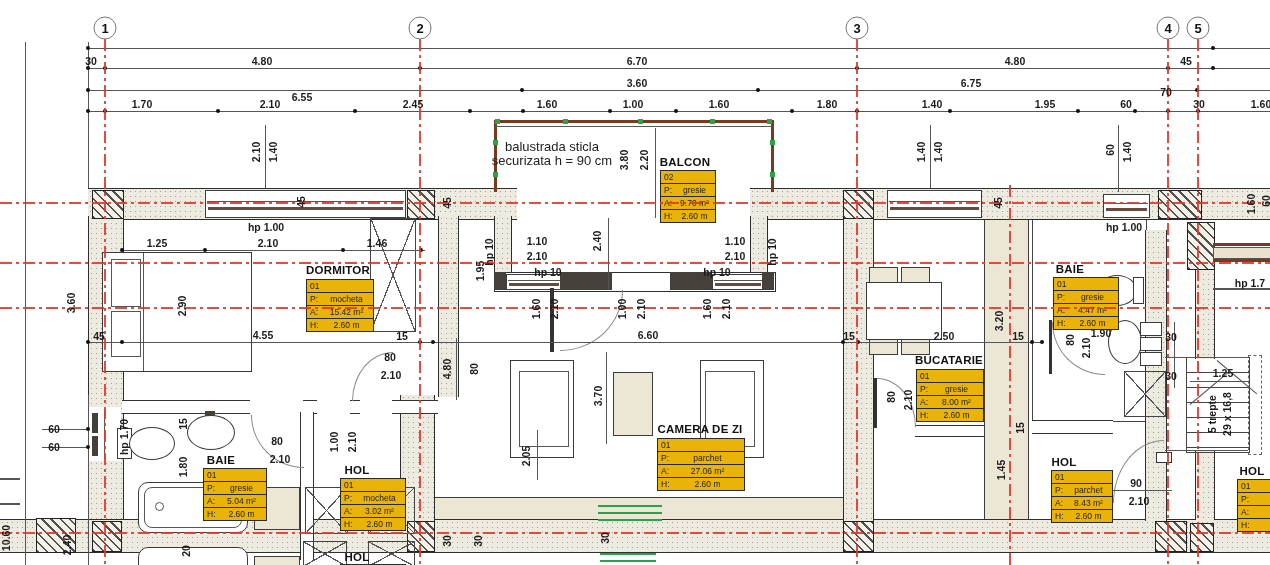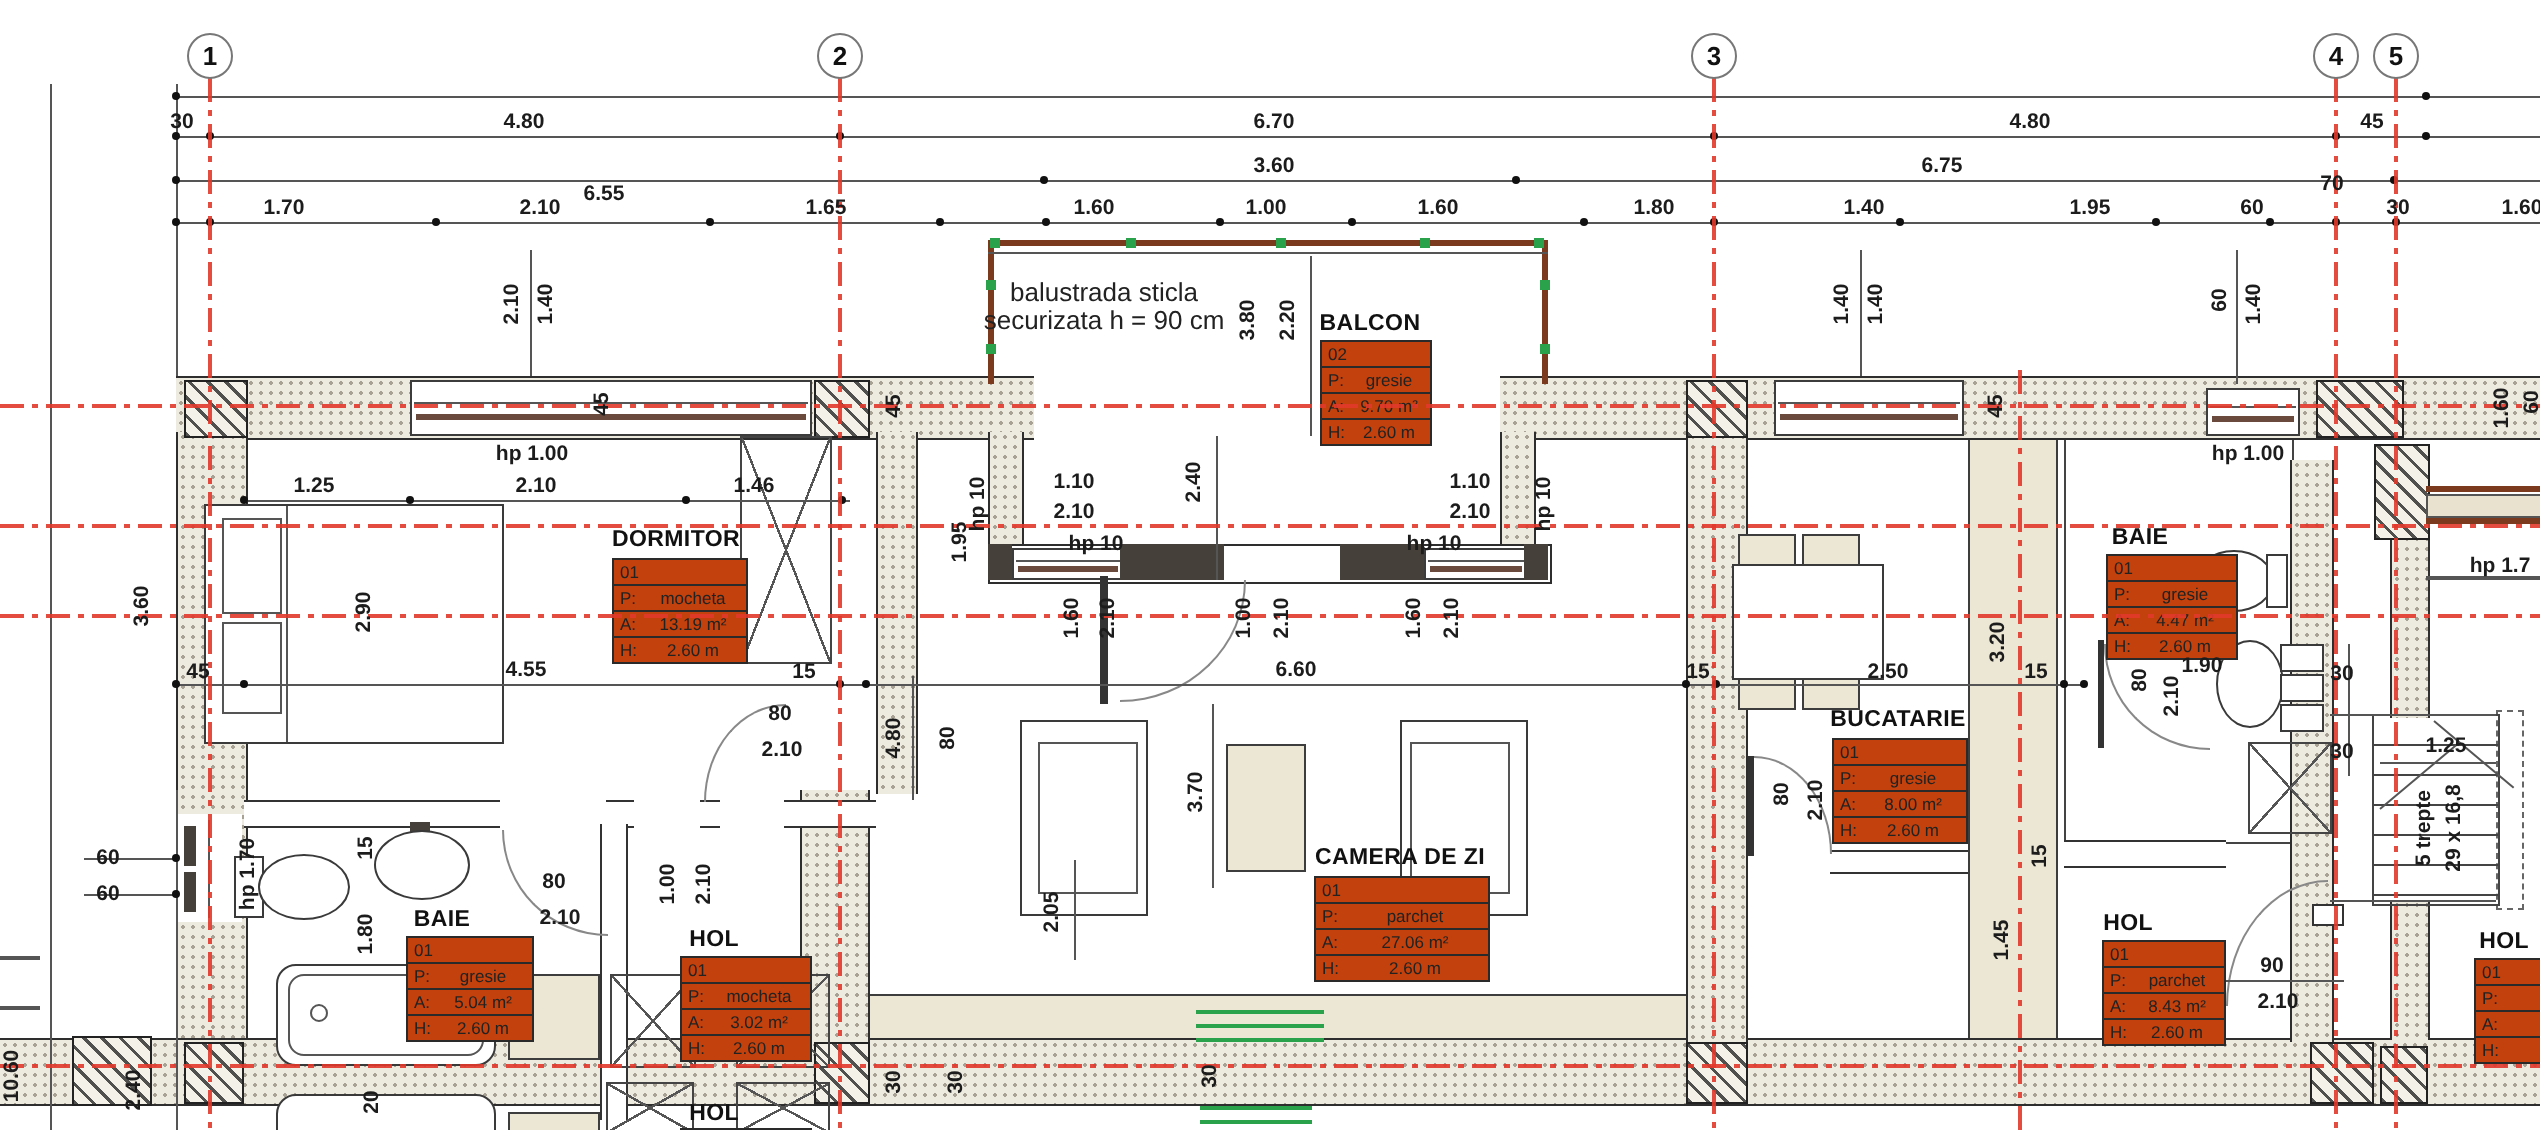--- a/index.html
+++ b/index.html
@@ -40,21 +40,21 @@
   .dim{position:absolute;font-size:10.5px;font-weight:700;color:#1c1c1c;white-space:nowrap;
        transform:translate(-50%,-50%);z-index:60;letter-spacing:0}
   .dim.rot{transform:translate(-50%,-50%) rotate(-90deg)}
   .note{position:absolute;font-size:13px;font-weight:400;color:#222;white-space:nowrap;
         transform:translate(-50%,-50%);z-index:60}
   .bubble{position:absolute;width:21px;height:21px;border:1.3px solid #777;border-radius:50%;
           background:#fff;font-size:13px;font-weight:700;color:#111;display:flex;
           align-items:center;justify-content:center;z-index:70;transform:translate(-50%,-50%)}
   .room-name{position:absolute;font-size:11.5px;font-weight:700;color:#111;white-space:nowrap;
              transform:translate(-50%,-50%);z-index:55;letter-spacing:.2px}
-  .rtable{position:absolute;background:#c2410c;border:1.4px solid #2a2a2a;z-index:40;
+  .rtable{position:absolute;background:#eab308;border:1.4px solid #2a2a2a;z-index:40;
           font-size:8.5px;color:#222}
   .rtable .tr{display:flex;height:12px;line-height:12px;padding:0 3px;border-top:1px solid #2a2a2a}
   .rtable .tr:first-child{border-top:0}
   .rtable .k{min-width:13px;text-align:left}
   .rtable .v{flex:1;text-align:center}
 </style>
 </head>
 <body>
 
 <div id="plan">
@@ -269,21 +269,21 @@
     <div class="dot" style="left:676px;top:111px"></div>
     <div class="dot" style="left:792px;top:111px"></div>
     <div class="dot" style="left:857px;top:111px"></div>
     <div class="dot" style="left:950px;top:111px"></div>
     <div class="dot" style="left:1078px;top:111px"></div>
     <div class="dot" style="left:1135px;top:111px"></div>
     <div class="dot" style="left:1168px;top:111px"></div>
     <div class="dot" style="left:1198px;top:111px"></div>
     <div class="dim" style="left:142px;top:104px">1.70</div>
     <div class="dim" style="left:270px;top:104px">2.10</div>
-    <div class="dim" style="left:413px;top:104px">1.65</div>
+    <div class="dim" style="left:413px;top:104px">2.45</div>
     <div class="dim" style="left:547px;top:104px">1.60</div>
     <div class="dim" style="left:633px;top:104px">1.00</div>
     <div class="dim" style="left:719px;top:104px">1.60</div>
     <div class="dim" style="left:827px;top:104px">1.80</div>
     <div class="dim" style="left:932px;top:104px">1.40</div>
     <div class="dim" style="left:1045px;top:104px">1.95</div>
     <div class="dim" style="left:1126px;top:104px">60</div>
     <div class="dim" style="left:1166px;top:92px">70</div>
     <div class="dim" style="left:1199px;top:104px">30</div>
     <div class="dim" style="left:1261px;top:104px">1.60</div>
@@ -388,21 +388,21 @@
       <div class="tr">
         <span class="k">01</span>
         <span class="v"></span>
       </div>
       <div class="tr">
         <span class="k">P:</span>
         <span class="v">mocheta</span>
       </div>
       <div class="tr">
         <span class="k">A:</span>
-        <span class="v">13.19 m²</span>
+        <span class="v">15.42 m²</span>
       </div>
       <div class="tr">
         <span class="k">H:</span>
         <span class="v">2.60 m</span>
       </div>
     </div>
     <div class="room-name" style="left:685px;top:162px">BALCON</div>
     <div class="rtable" style="left:660px;top:170px;width:54px">
       <div class="tr">
         <span class="k">02</span>

